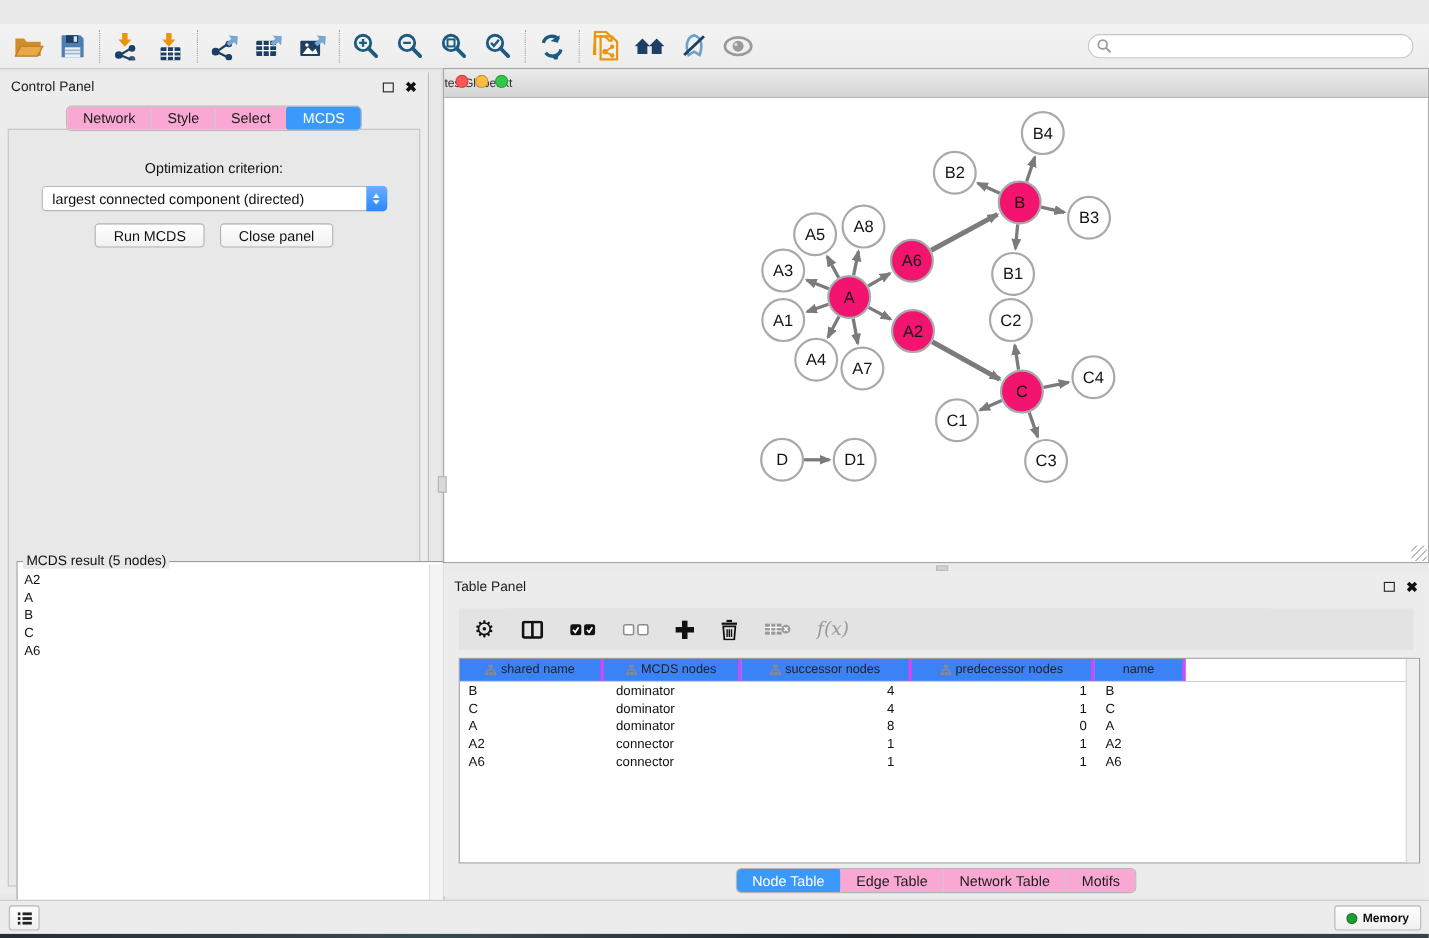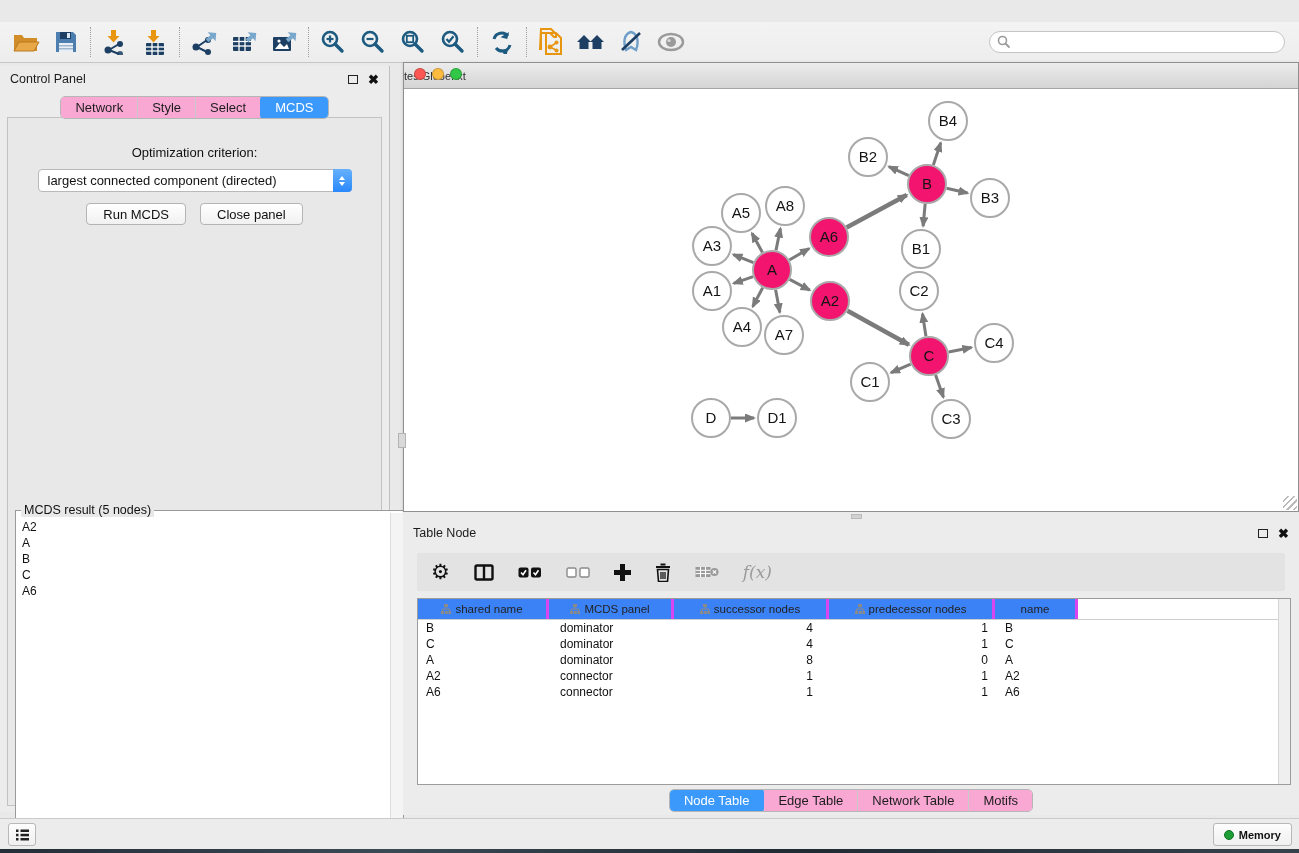--- a/index.html
+++ b/index.html
@@ -440,21 +440,21 @@
     <div class="left-thumb"></div>
     <div class="resize-grip"></div>
   </div>
 
   <div class="splitter">
       <div class="thumb"></div>
     </div>
 
   <div class="table-panel">
     <div class="panel-header">
-      <span class="ph-title">Table Node</span>
+      <span class="ph-title">Table Panel</span>
       <span class="ph-icons">
         <span class="float-ico"></span>
         <span class="close-ico">✖</span>
       </span>
     </div>
     <div class="tp-toolbar">
       <span class="gear">⚙</span>
       <span>
           <svg width="20" height="17">
             <rect x="1.5" y="1.5" width="17" height="14" rx="1.5" fill="none" stroke="#111" stroke-width="2.4"></rect>
@@ -519,21 +519,21 @@
             <span>shared name</span>
           </div>
           <div class="hcell" style="width: 125px;">
             <svg width="10" height="10">
               <rect x="3" y="0" width="4" height="3" fill="#8a8a8a"></rect>
               <path d="M5 3 v2 M1.5 5 h7 M1.5 5 v2 M8.5 5 v2" stroke="#8a8a8a" stroke-width="1" fill="none"></path>
               <rect x="0" y="7" width="3" height="3" fill="#8a8a8a"></rect>
               <rect x="3.8" y="7" width="3" height="3" fill="#8a8a8a"></rect>
               <rect x="7.4" y="7" width="2.6" height="3" fill="#8a8a8a"></rect>
             </svg>
-            <span>MCDS panel</span>
+            <span>MCDS nodes</span>
           </div>
           <div class="hcell" style="width: 155px;">
             <svg width="10" height="10">
               <rect x="3" y="0" width="4" height="3" fill="#8a8a8a"></rect>
               <path d="M5 3 v2 M1.5 5 h7 M1.5 5 v2 M8.5 5 v2" stroke="#8a8a8a" stroke-width="1" fill="none"></path>
               <rect x="0" y="7" width="3" height="3" fill="#8a8a8a"></rect>
               <rect x="3.8" y="7" width="3" height="3" fill="#8a8a8a"></rect>
               <rect x="7.4" y="7" width="2.6" height="3" fill="#8a8a8a"></rect>
             </svg>
             <span>successor nodes</span>

